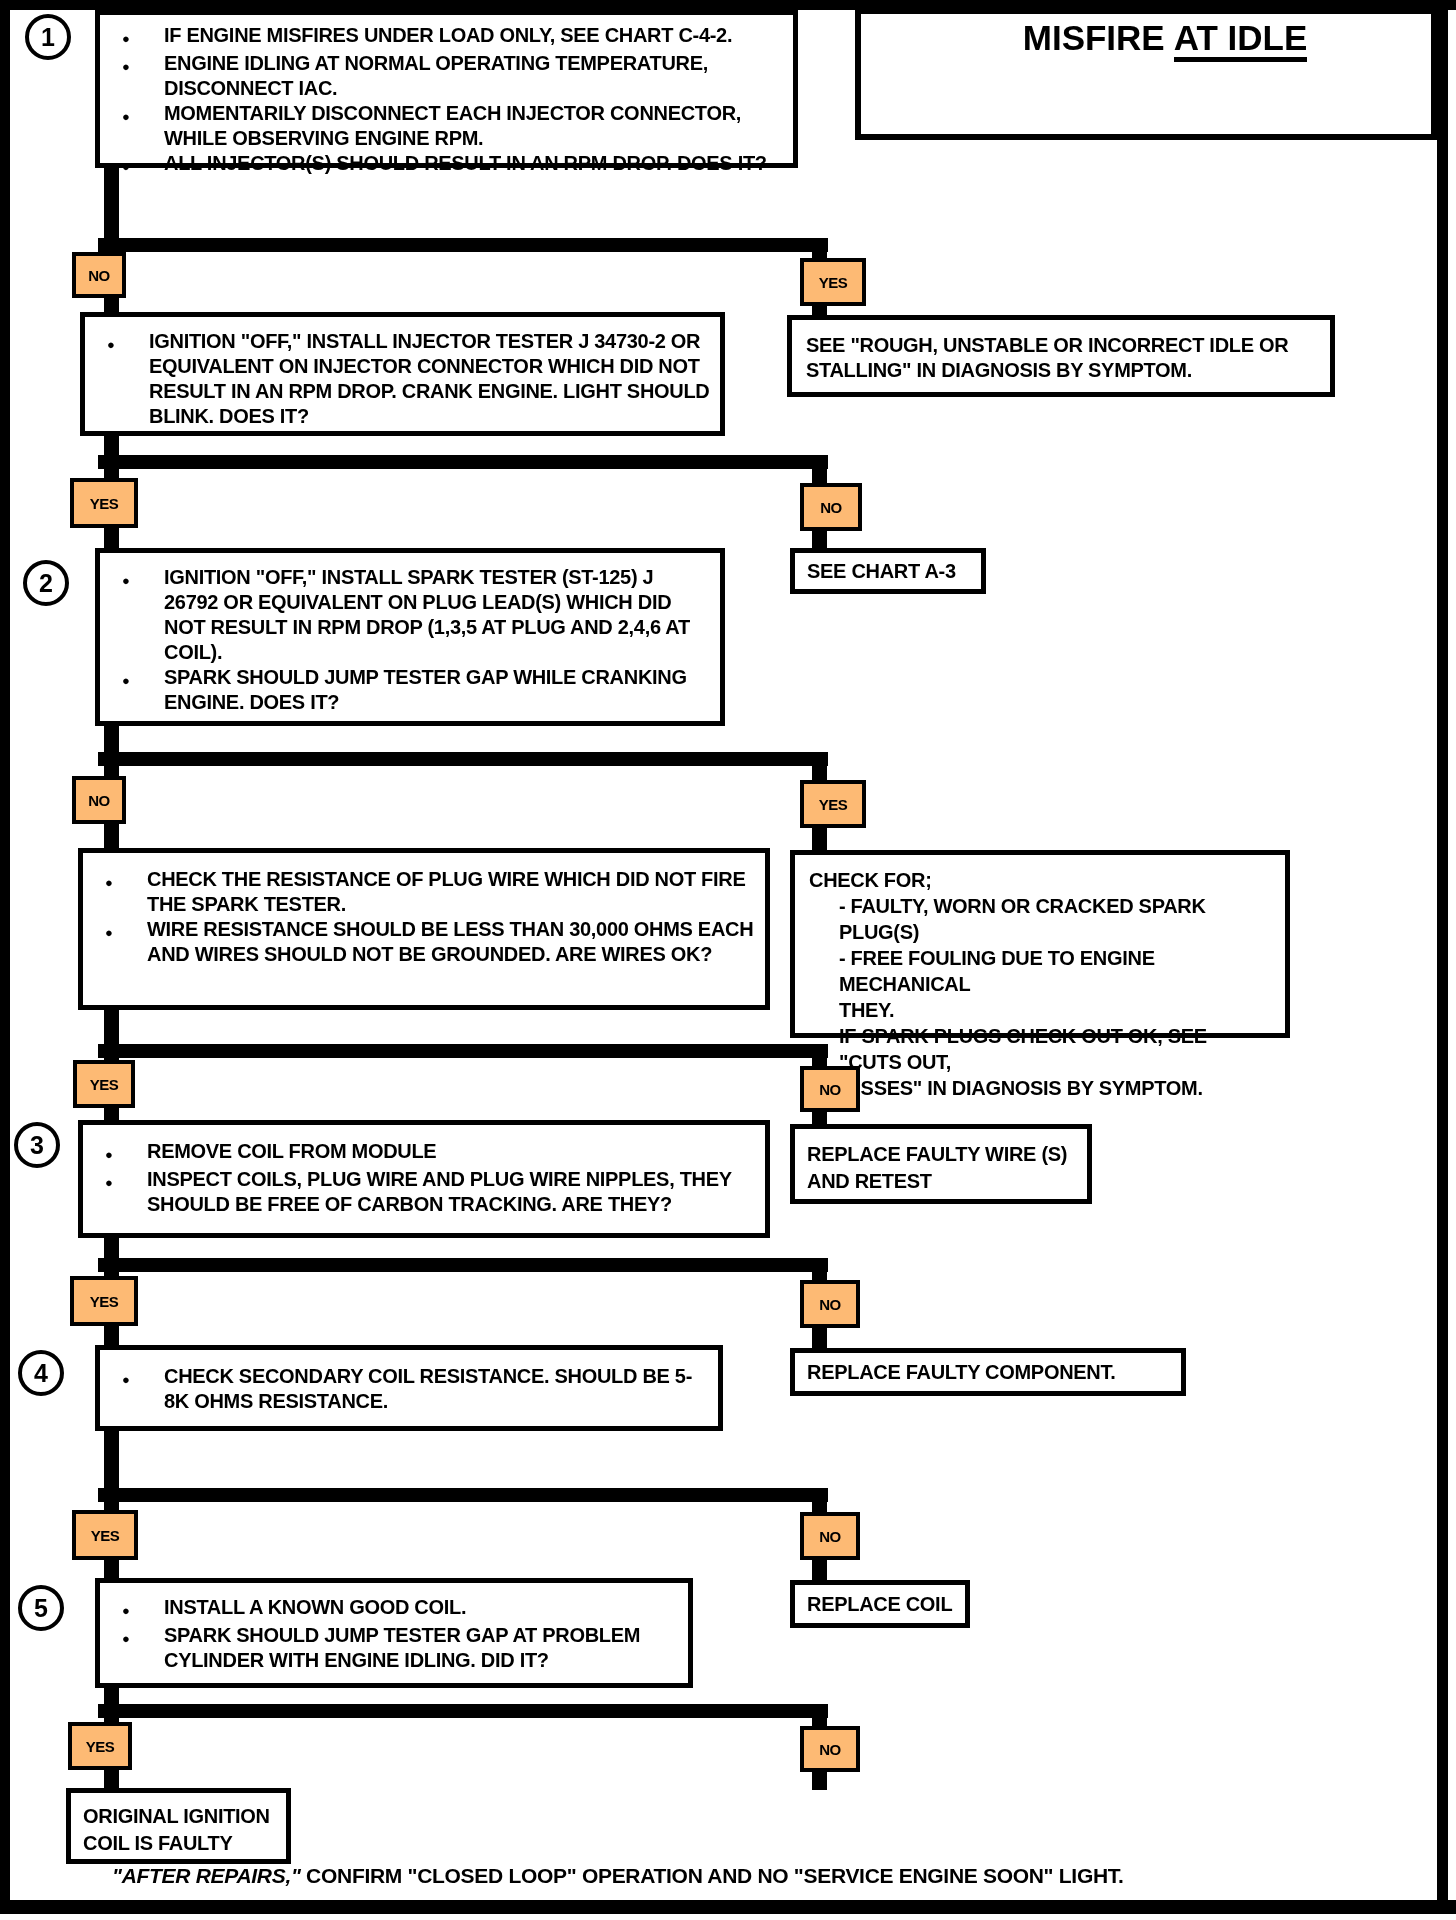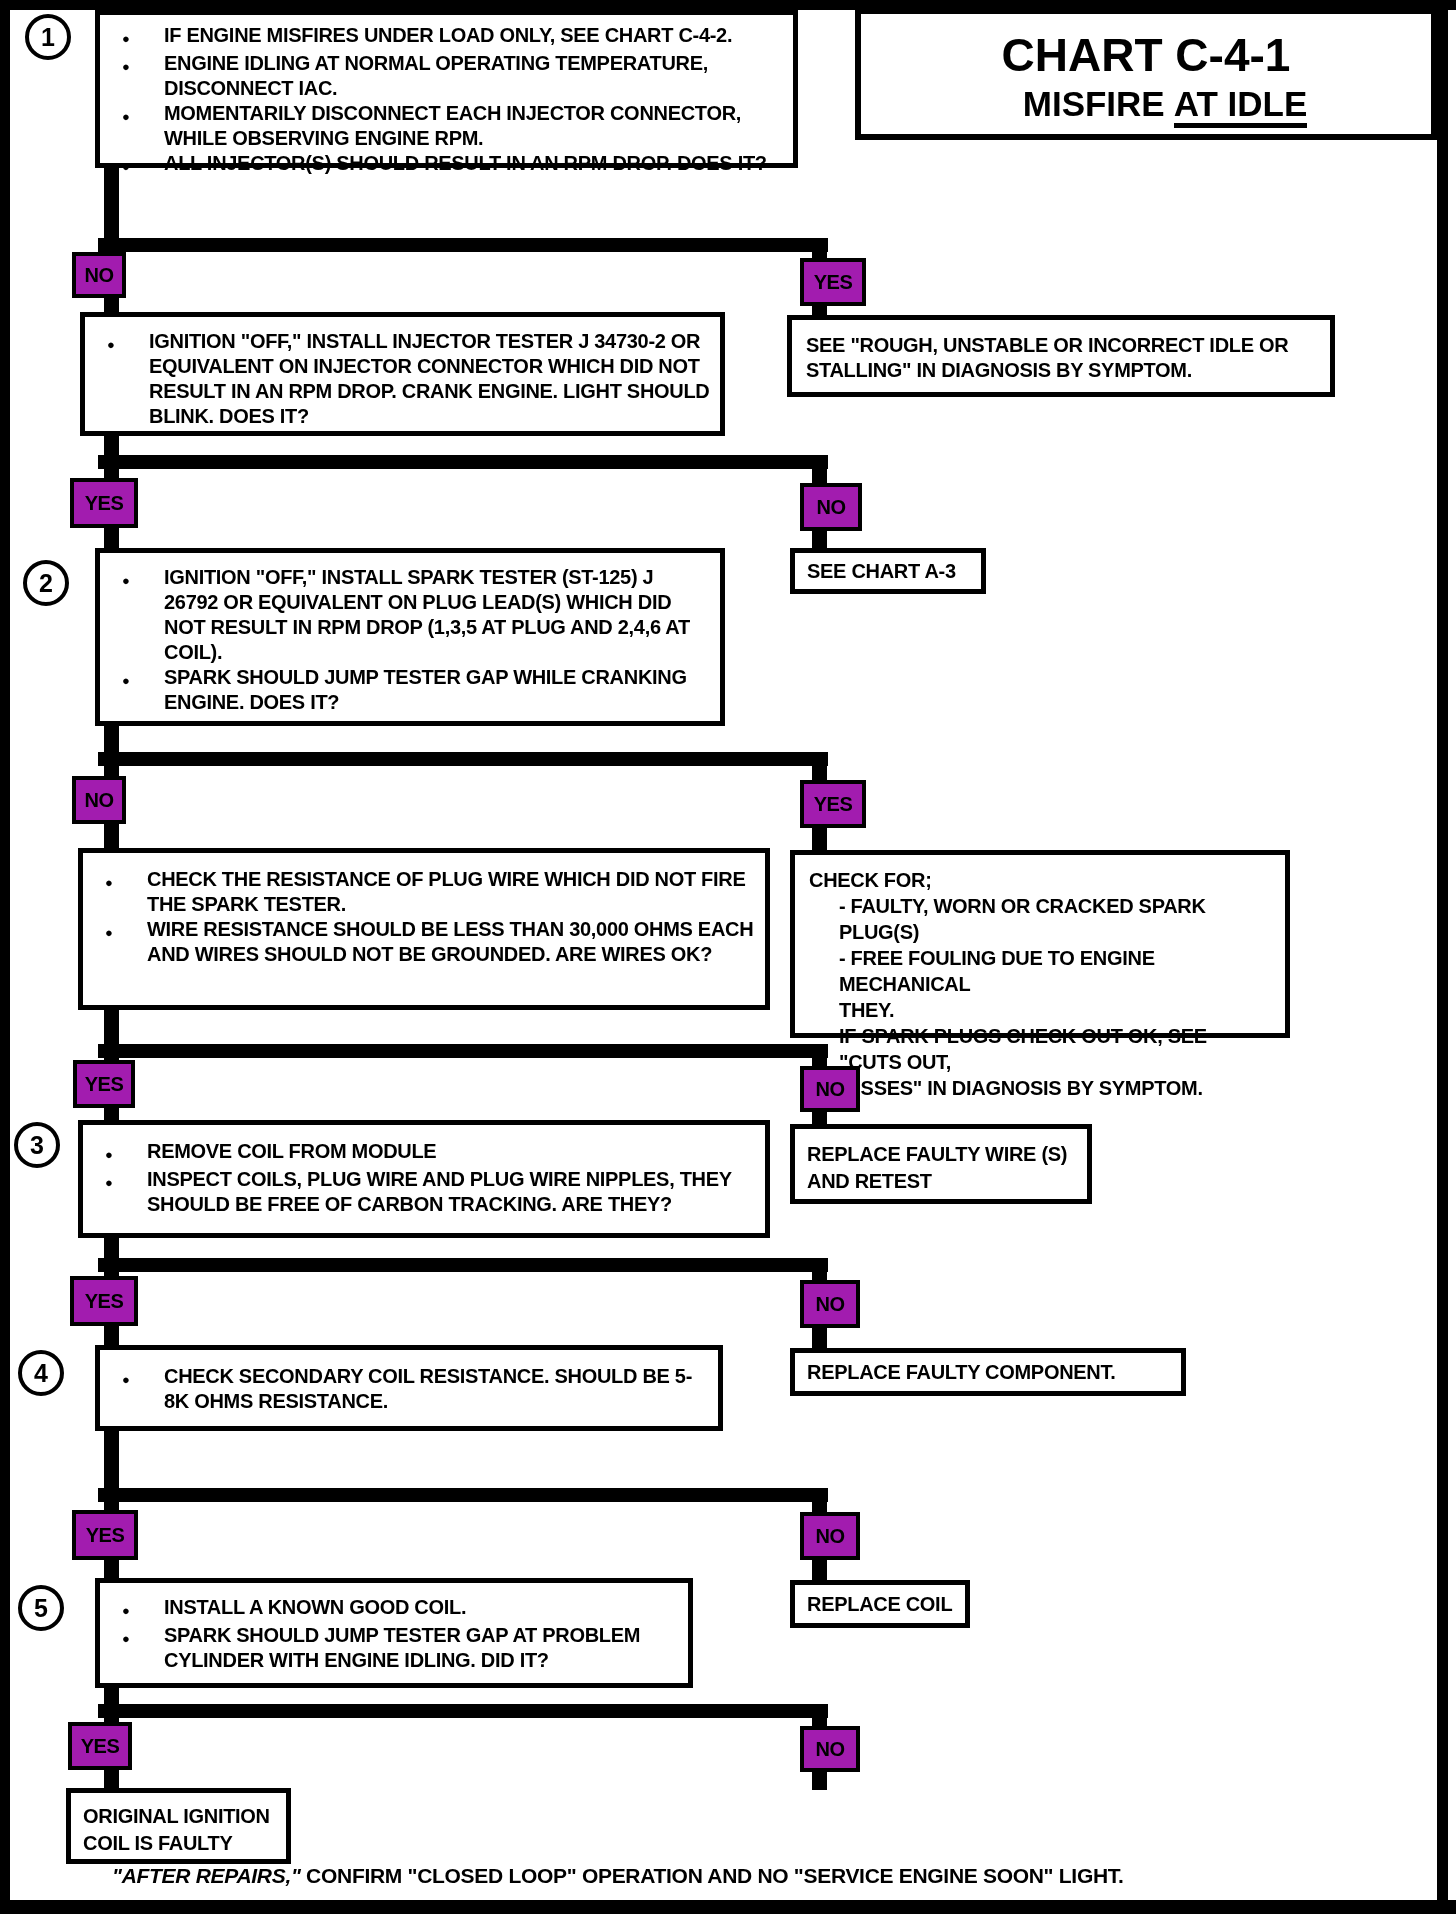--- a/index.html
+++ b/index.html
@@ -1,22 +1,22 @@
 <!DOCTYPE html>
 <html><head>
 <meta charset="utf-8">
 <style>
   html,body{margin:0;padding:0;background:#e8e8e8;}
   .page{position:relative;width:1456px;height:1920px;background:#ffffff;overflow:hidden;
         font-family:"Liberation Sans",sans-serif;font-weight:bold;color:#000;}
   .ln-h,.ln-v{position:absolute;background:#000;}
   .bx{position:absolute;box-sizing:border-box;background:#fff;border:5px solid #000;
       font-size:20px;line-height:25px;letter-spacing:-0.3px;}
-  .lb{position:absolute;box-sizing:border-box;background:#a21caf;border:4px solid #000;
-      display:flex;align-items:center;justify-content:center;font-size:20px;letter-spacing:-0.5px;}
+  .lb{position:absolute;box-sizing:border-box;background:#fdba74;border:4px solid #000;
+      display:flex;align-items:center;justify-content:center;font-size:15px;letter-spacing:-0.5px;}
   .circ{position:absolute;box-sizing:border-box;width:46px;height:46px;border:4px solid #000;
         border-radius:50%;background:#fff;display:flex;align-items:center;justify-content:center;
         font-size:25px;}
   .bl{display:flex;}
   .bl .dot{flex:none;width:42px;text-align:left;font-size:13px;padding-top:3px;padding-left:6px;}
   .bl .bt{flex:1;}
   .out{display:flex;align-items:center;padding:6px 12px;}
   .chk .lnrow{padding-left:30px;}
   .chk .lnrow.first{padding-left:0;}
   .ttl{position:absolute;box-sizing:border-box;border:6px solid #000;background:#fff;text-align:center;}
@@ -58,21 +58,20 @@
 
   <div class="ln-v" style="left:104px;top:1431px;width:15px;height:147px;"></div>
   <div class="ln-h" style="left:98px;top:1488px;width:730px;height:14px;"></div>
   <div class="ln-v" style="left:812px;top:1488px;width:15px;height:92px;"></div>
 
   <div class="ln-v" style="left:104px;top:1688px;width:15px;height:100px;"></div>
   <div class="ln-h" style="left:98px;top:1704px;width:730px;height:14px;"></div>
   <div class="ln-v" style="left:812px;top:1704px;width:15px;height:86px;"></div>
 
   <div class="ttl" style="left:855px;top:8px;width:582px;height:132px;">
-    <div class="t1">CHART C-4-1</div>
     <div class="t2"><span>MISFIRE</span><span class="ul">AT IDLE</span></div>
   </div>
 
   <div class="circ" style="left:25px;top:14px;">1</div>
   <div class="circ" style="left:23px;top:560px;">2</div>
   <div class="circ" style="left:14px;top:1122px;">3</div>
   <div class="circ" style="left:18px;top:1350px;">4</div>
   <div class="circ" style="left:18px;top:1585px;">5</div>
 
   <div class="bx" style="left:95px;top:10px;width:703px;height:158px;padding:8px 10px 0 16px;">

